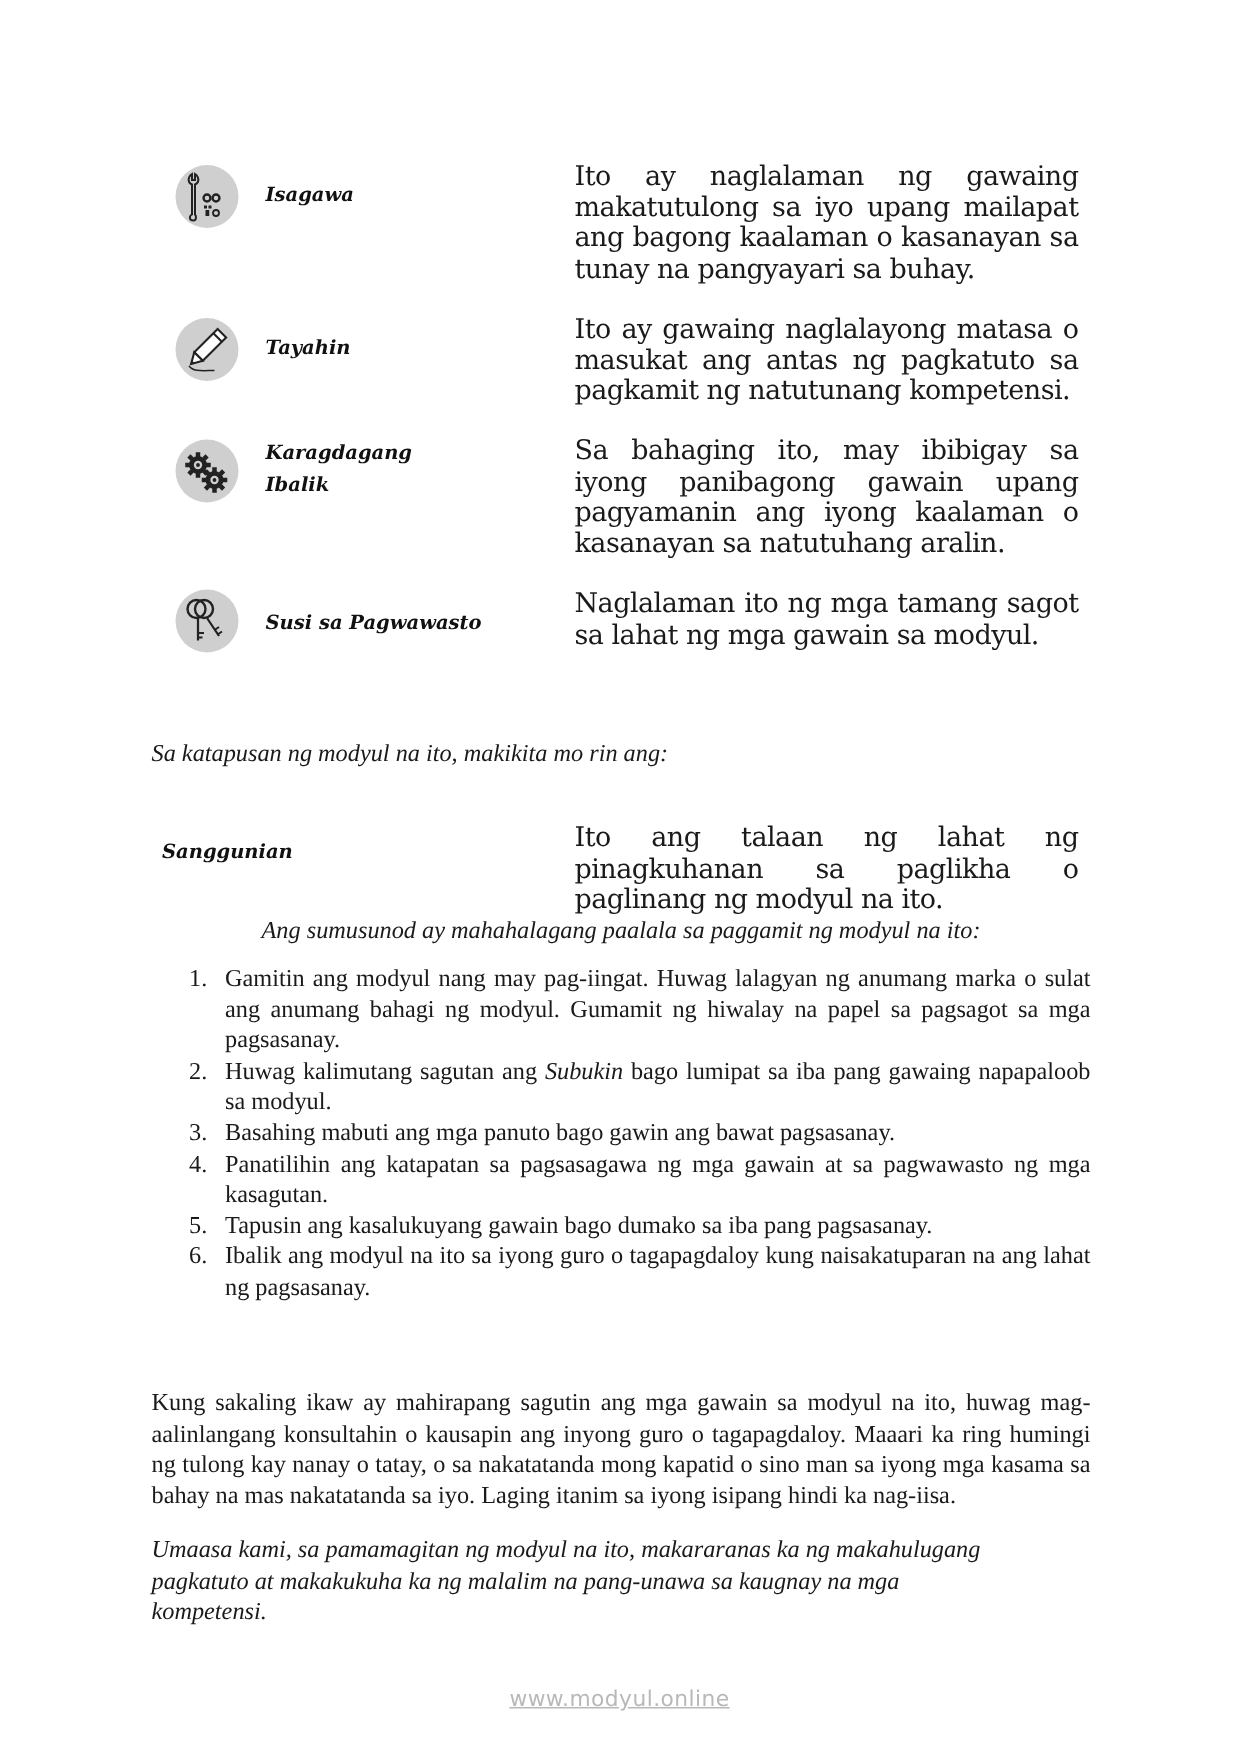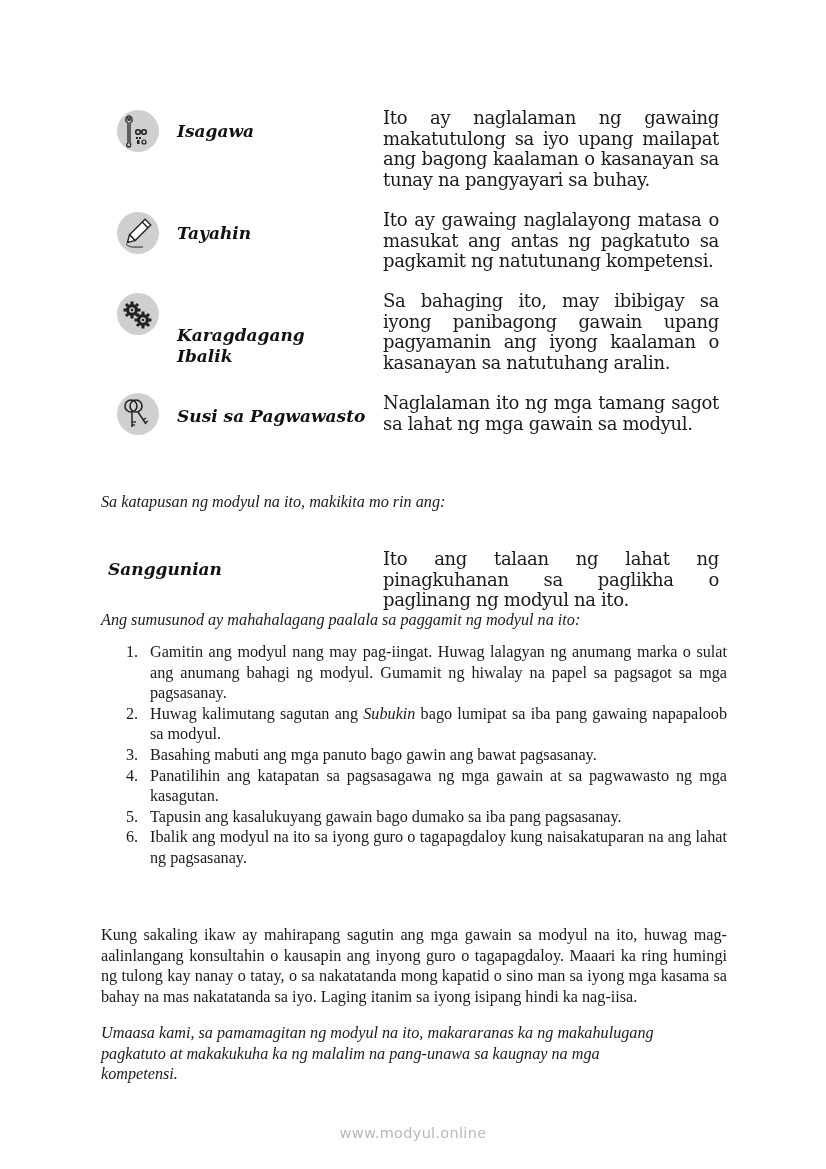--- a/index.html
+++ b/index.html
@@ -13,21 +13,21 @@
     
     .row { position: absolute; left: 0; width: 826px; }
     .icon {
       position: absolute; left: 117px; width: 42px; height: 42px;
       border-radius: 50%; background: #cfcfcf;
     }
     .icon svg { position: absolute; left: 0; top: 0; width: 42px; height: 42px; }
     .term {
       position: absolute; left: 177px;
       font-family: "DejaVu Serif", serif; font-weight: bold; font-style: italic;
-      font-size: 17px; line-height: 20.5px; color: #111;
+      font-size: 13px; line-height: 20.5px; color: #111;
     }
     .desc {
       position: absolute; left: 383px; width: 336px;
       font-size: 18px; line-height: 20.5px; text-align: justify;
       font-family: "DejaVu Serif", serif; letter-spacing: -0.35px; word-spacing: 0px;
       color: #1a1a1a;
     }
 
     .para {
       position: absolute; left: 101px; width: 626px;
@@ -47,20 +47,21 @@
     ol.notes li .txt { display: block; }
 
     .pagenum {
       position: absolute; left: 0; width: 826px; top: 1054px; text-align: center;
       font-family: "Liberation Serif", serif; font-size: 15px; color: #222;
     }
     .watermark {
       position: absolute; left: 0; width: 826px; top: 1125px; text-align: center;
       font-family: "DejaVu Sans", sans-serif; font-size: 14.5px; color: #b8b8b8;
       letter-spacing: 0.3px;
+      text-decoration: underline;
     }
   </style>
 </head>
 <body>
 
 <div class="page">
 
   <div class="row">
     <div class="icon" style="top:110px;">
       <svg viewBox="0 0 42 42">
@@ -115,21 +116,21 @@
           <rect x="29.5" y="20.5" width="3" height="3" transform="rotate(45 31 22)"></rect>
           <rect x="19.5" y="30.5" width="3" height="3" transform="rotate(45 21 32)"></rect>
           <rect x="29.5" y="30.5" width="3" height="3" transform="rotate(45 31 32)"></rect>
         </g>
         <circle cx="15" cy="17" r="2.8" fill="#cfcfcf"></circle>
         <circle cx="15" cy="17" r="1.3" fill="#222"></circle>
         <circle cx="26" cy="27" r="2.8" fill="#cfcfcf"></circle>
         <circle cx="26" cy="27" r="1.3" fill="#222"></circle>
       </svg>
     </div>
-    <div class="term" style="top:293px;margin-top:32px;">
+    <div class="term" style="top:293px;">
       <div>Karagdagang</div>
       <div>Ibalik</div>
     </div>
     <div class="desc" style="top:291px;">Sa bahaging ito, may ibibigay sa iyong panibagong gawain upang pagyamanin ang iyong kaalaman o kasanayan sa natutuhang aralin.</div>
   </div>
 
   <div class="row">
     <div class="icon" style="top:393px;">
       <svg viewBox="0 0 42 42">
         <circle cx="14" cy="13" r="6" fill="none" stroke="#222" stroke-width="1.6"></circle>
@@ -146,21 +147,21 @@
     <div class="desc" style="top:393px;">Naglalaman ito ng mga tamang sagot sa lahat ng mga gawain sa modyul.</div>
   </div>
 
   <div class="para left" style="top:492px;">Sa katapusan ng modyul na ito, makikita mo rin ang:</div>
 
   <div class="row">
     <div class="term" style="left:108px; top:559px;">Sanggunian</div>
     <div class="desc" style="top:549px;">Ito ang talaan ng lahat ng pinagkuhanan sa paglikha o paglinang ng modyul na ito.</div>
   </div>
 
-  <div class="para left" style="top:610px;">Ang sumusunod ay mahahalagang paalala sa paggamit ng modyul na ito:</div>
+  <div class="para left" style="top:610px;text-align:center;">Ang sumusunod ay mahahalagang paalala sa paggamit ng modyul na ito:</div>
 
   <ol class="notes">
     <li>
       <span class="num">1.</span>
       <span class="txt">Gamitin ang modyul nang may pag-iingat. Huwag lalagyan ng anumang marka o sulat ang anumang bahagi ng modyul. Gumamit ng hiwalay na papel sa pagsagot sa mga pagsasanay.</span>
     </li>
     <li>
       <span class="num">2.</span>
       <span class="txt"><span>Huwag kalimutang sagutan ang </span><em>Subukin</em><span> bago lumipat sa iba pang gawaing napapaloob sa modyul.</span></span>
     </li>

